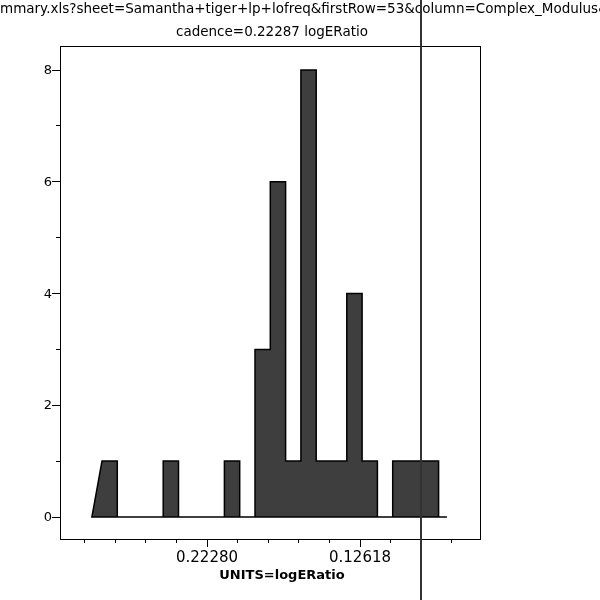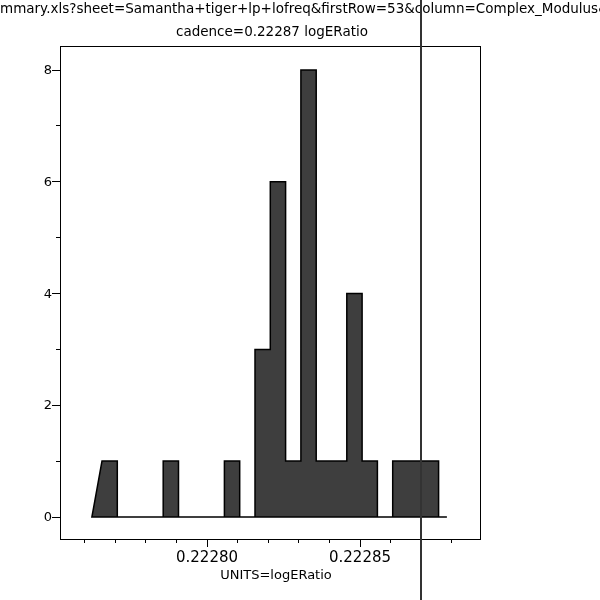--- a/index.html
+++ b/index.html
@@ -18,22 +18,22 @@
   #title2{left:-28px;top:23px;}
   .ytick-label{
     left:26px;width:26px;text-align:right;
     font-size:13px;line-height:16px;
   }
   .xtick-label{
     width:80px;text-align:center;top:549px;
     font-size:15px;line-height:16px;
   }
   #xaxis-label{
-    left:156px;width:240px;top:567px;text-align:center;
-    font-size:13px;line-height:16px;
+    left:162px;width:240px;top:567px;text-align:center;
+    font-size:13px;line-height:16px;font-weight:bold;
   }
   #plot-svg{left:0;top:0;}
   #marker-line{
     top:0;height:600px;width:1.5px;z-index:5;
   }
 </style>
 </head>
 <body>
 
 <div class="abs title-line" id="title1">mmary.xls?sheet=Samantha+tiger+lp+lofreq&amp;firstRow=53&amp;column=Complex_Modulus&amp;dependu</div>
@@ -71,18 +71,18 @@
 
 <div id="ytick-labels">
     <div class="abs ytick-label" style="top: 509px;">0</div>
     <div class="abs ytick-label" style="top: 397.25px;">2</div>
     <div class="abs ytick-label" style="top: 285.5px;">4</div>
     <div class="abs ytick-label" style="top: 173.75px;">6</div>
     <div class="abs ytick-label" style="top: 62px;">8</div>
   </div>
 <div id="xtick-labels">
     <div class="abs xtick-label" style="left: 167px;">0.22280</div>
-    <div class="abs xtick-label" style="left: 320px;">0.22285</div>
+    <div class="abs xtick-label" style="left: 320px;">0.12618</div>
   </div>
 
 <div class="abs" id="xaxis-label">UNITS=logERatio</div>
 
 <div class="abs" id="marker-line" style="left: 420.45px; background: rgb(51, 51, 51);"></div>
 
 </body></html>

